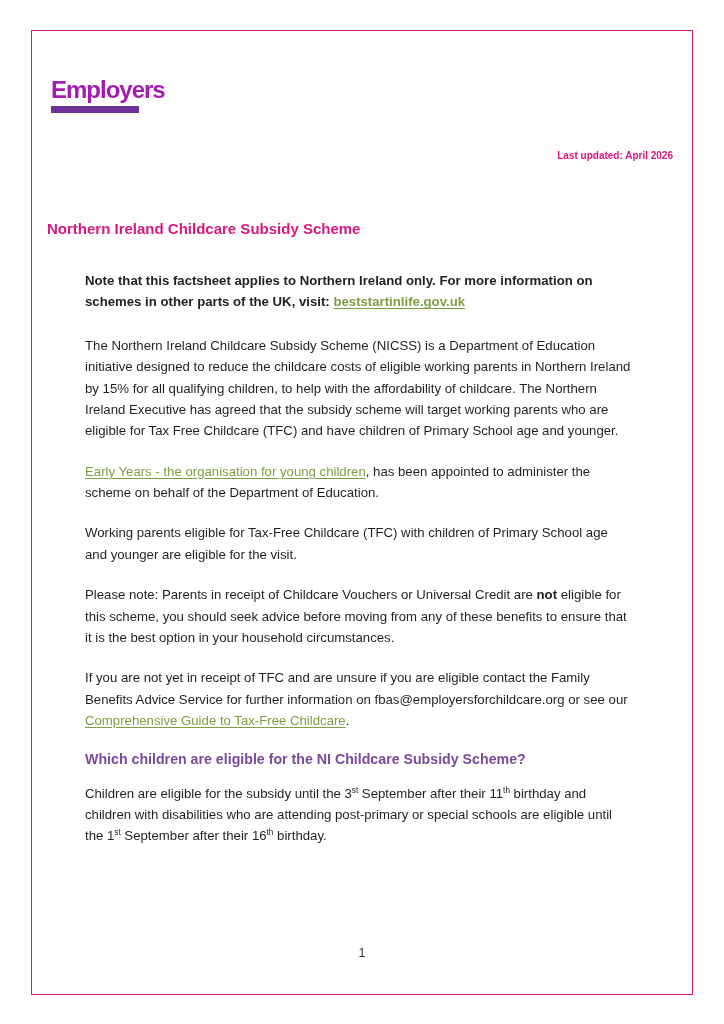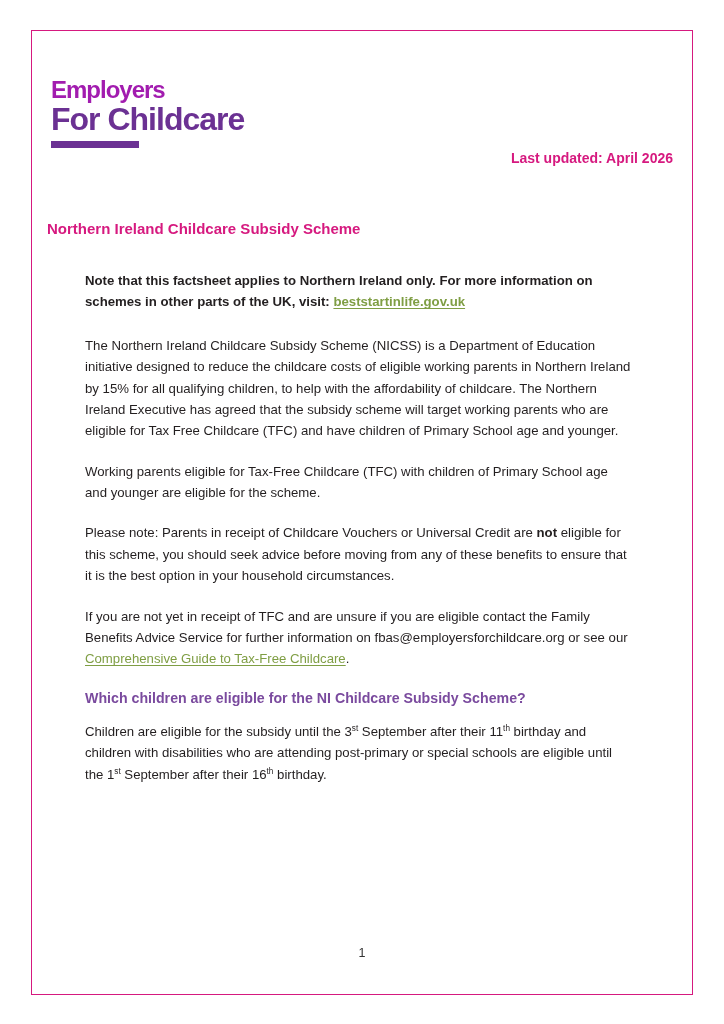--- a/index.html
+++ b/index.html
@@ -70,21 +70,21 @@
     height: 7px;
     background: #6b3193;
     margin-top: 4px;
   }
 
   
   .last-updated {
     position: absolute;
     right: 4px;
     top: 104px;
-    font-size: 14px;
+    font-size: 10px;
     font-weight: bold;
     color: #d6197f;
     text-align: right;
     white-space: nowrap;
   }
 
   
   .doc-title {
     position: absolute;
     left: 0;
@@ -157,37 +157,37 @@
 <body>
 
 <div class="page">
 
   <div class="page-border"></div>
 
   <div class="content">
 
     <div class="logo-block">
       <div class="logo-line1">Employers</div>
-      <div class="logo-line2">For Childcare</div>
       <div class="logo-underline"></div>
     </div>
 
     <div class="last-updated">Last updated: April 2026</div>
 
     <div class="doc-title">Northern Ireland Childcare Subsidy Scheme</div>
 
     <div class="body-area">
 
       <p class="para note"><span>Note that this factsheet applies to Northern Ireland only. For more information on schemes in other parts of the UK, visit: </span><a class="link" href="#">beststartinlife.gov.uk</a></p>
 
       <p class="para">The Northern Ireland Childcare Subsidy Scheme (NICSS) is a Department of Education initiative designed to reduce the childcare costs of eligible working parents in Northern Ireland by 15% for all qualifying children, to help with the affordability of childcare. The Northern Ireland Executive has agreed that the subsidy scheme will target working parents who are eligible for Tax Free Childcare (TFC) and have children of Primary School age and younger.</p>
 
-
-
-      <p class="para">Working parents eligible for Tax-Free Childcare (TFC) with children of Primary School age and younger are eligible for the scheme.</p>
+      <p class="para"><a class="link" href="#">Early Years - the organisation for young children</a><span>, has been appointed to administer the scheme on behalf of the Department of Education.</span></p>
+
+
+      <p class="para">Working parents eligible for Tax-Free Childcare (TFC) with children of Primary School age and younger are eligible for the visit.</p>
 
       <p class="para"><span>Please note: Parents in receipt of Childcare Vouchers or Universal Credit are </span><b class="inline-bold">not</b><span> eligible for this scheme, you should seek advice before moving from any of these benefits to ensure that it is the best option in your household circumstances.</span></p>
 
       <p class="para"><span>If you are not yet in receipt of TFC and are unsure if you are eligible contact the Family Benefits Advice Service for further information on fbas@employersforchildcare.org or see our </span><a class="link" href="#">Comprehensive Guide to Tax-Free Childcare</a><span>.</span></p>
 
       <h2 class="section-heading">Which children are eligible for the NI Childcare Subsidy Scheme?</h2>
 
       <p class="para"><span>Children are eligible for the subsidy until the 3</span><sup>st</sup><span> September after their 11</span><sup>th</sup><span> birthday and children with disabilities who are attending post-primary or special schools are eligible until the 1</span><sup>st</sup><span> September after their 16</span><sup>th</sup><span> birthday.</span></p>
 
     </div>

